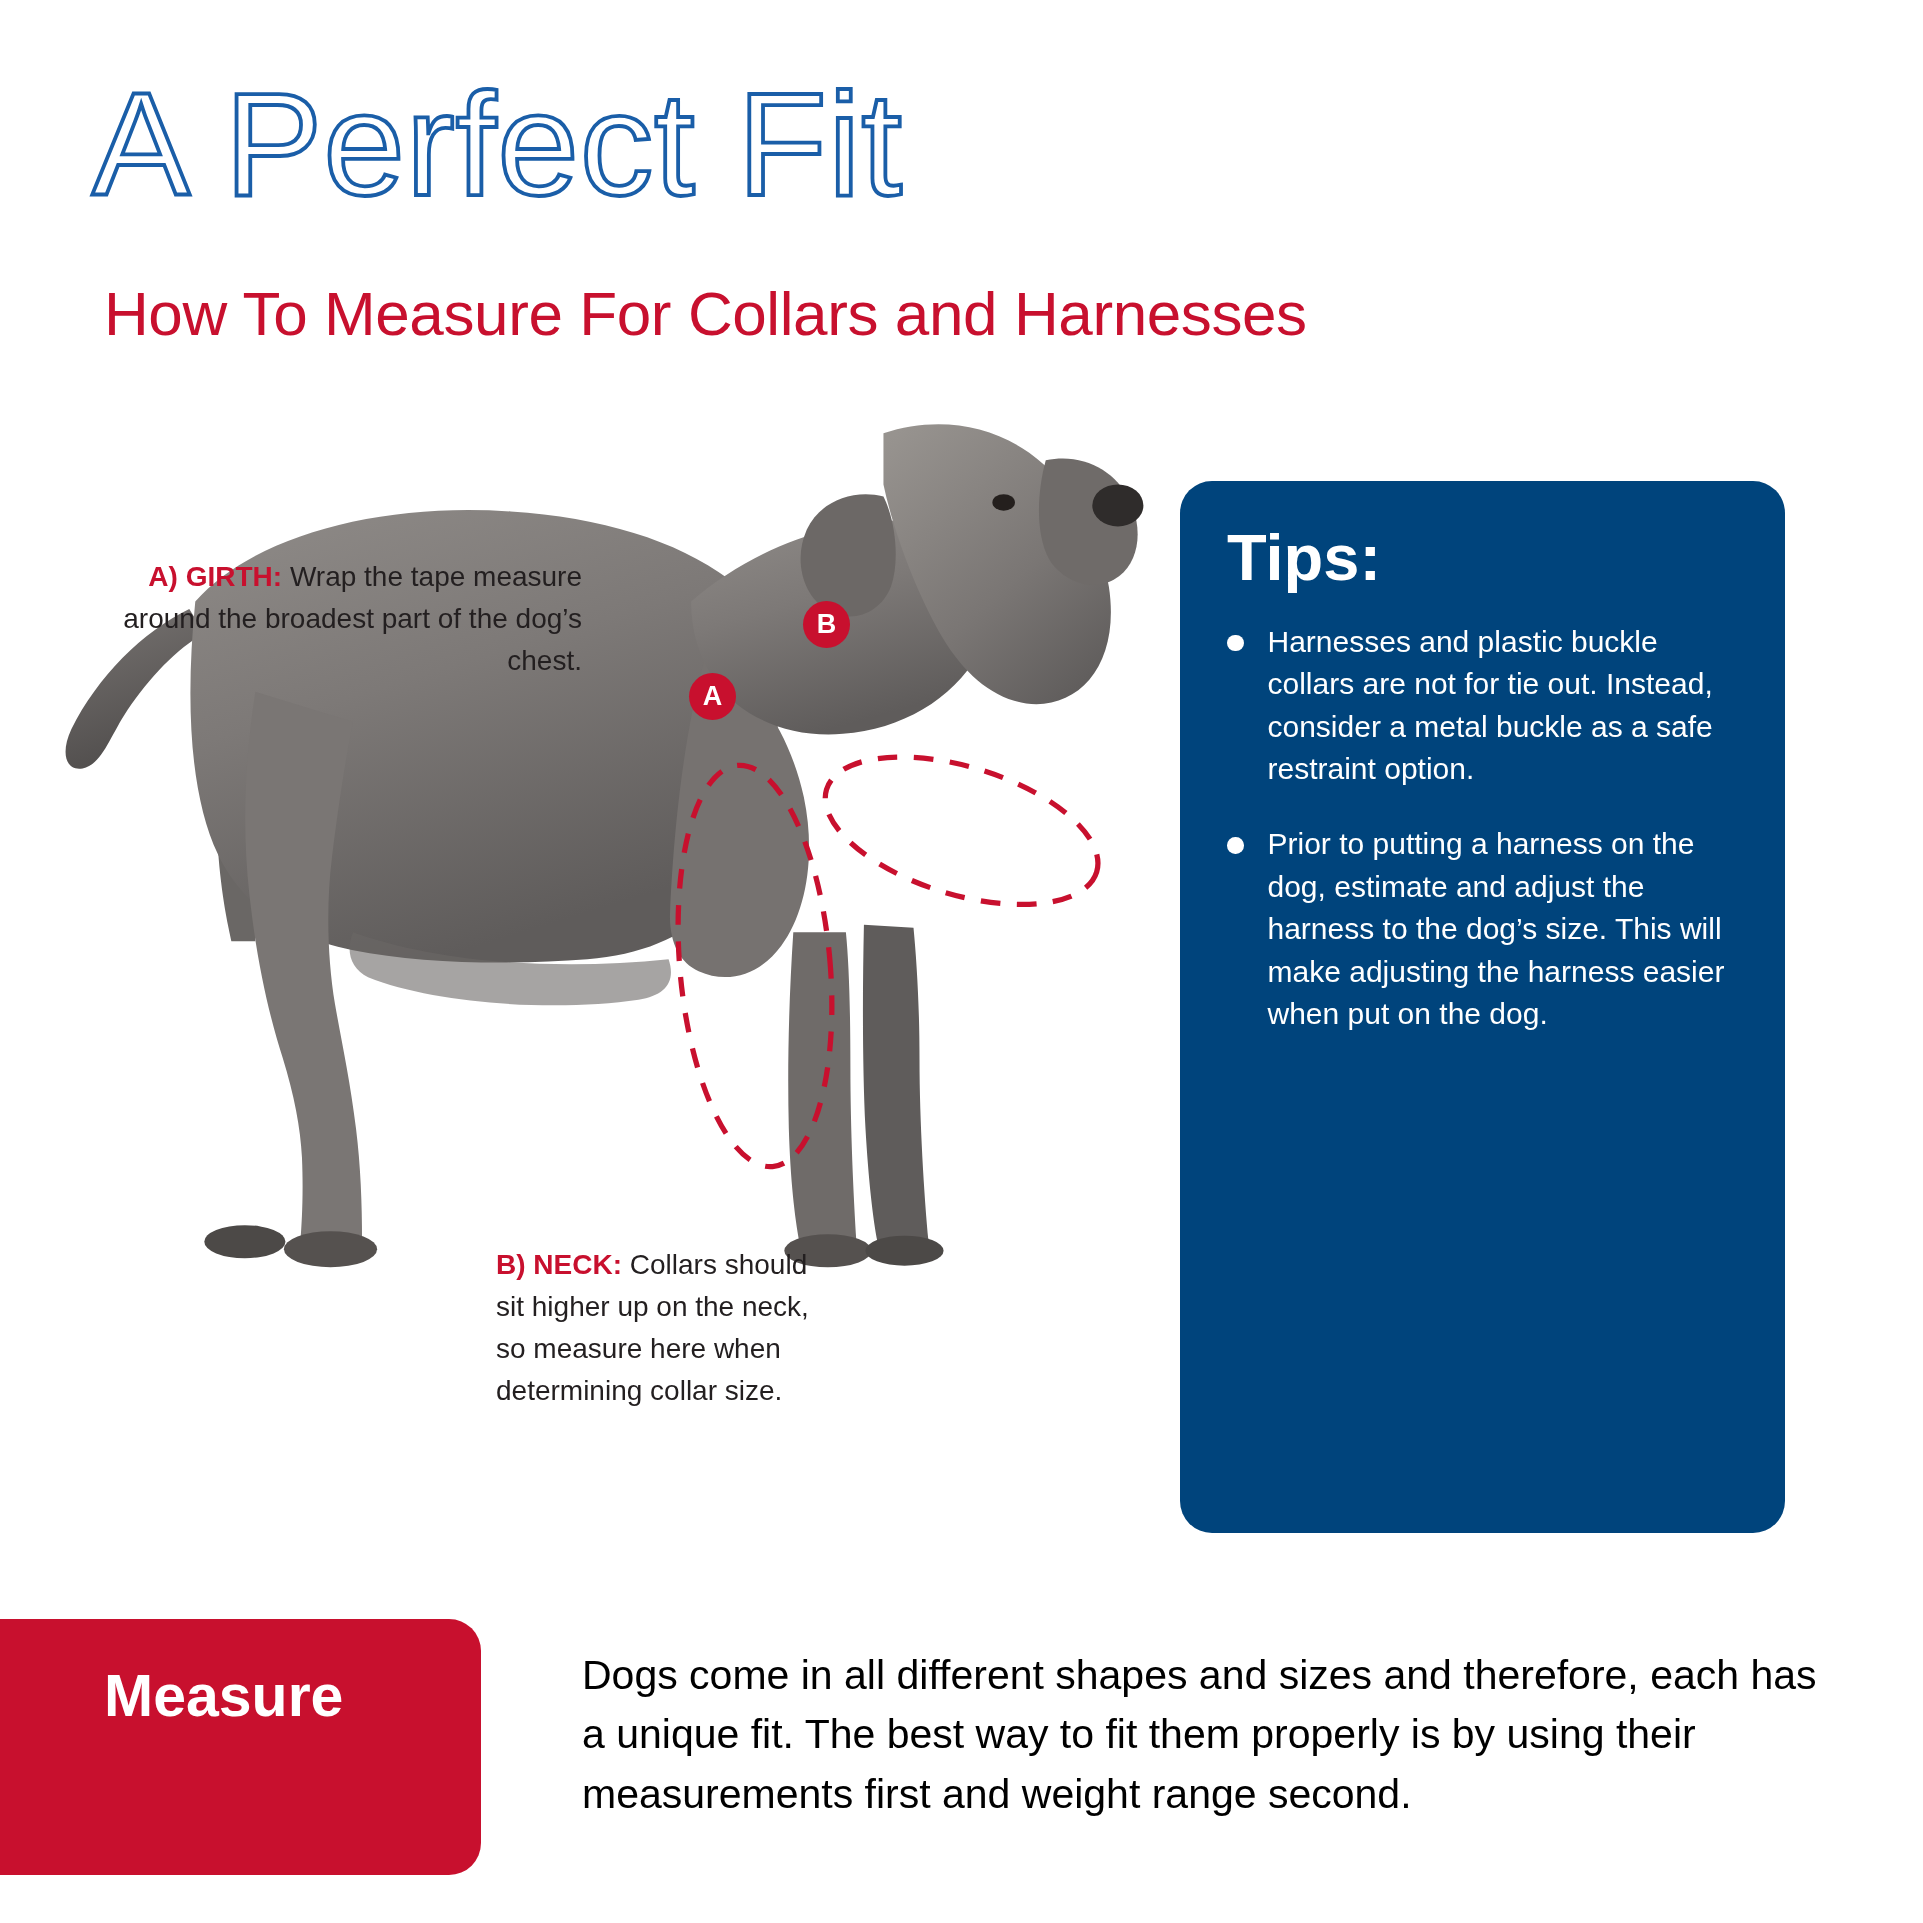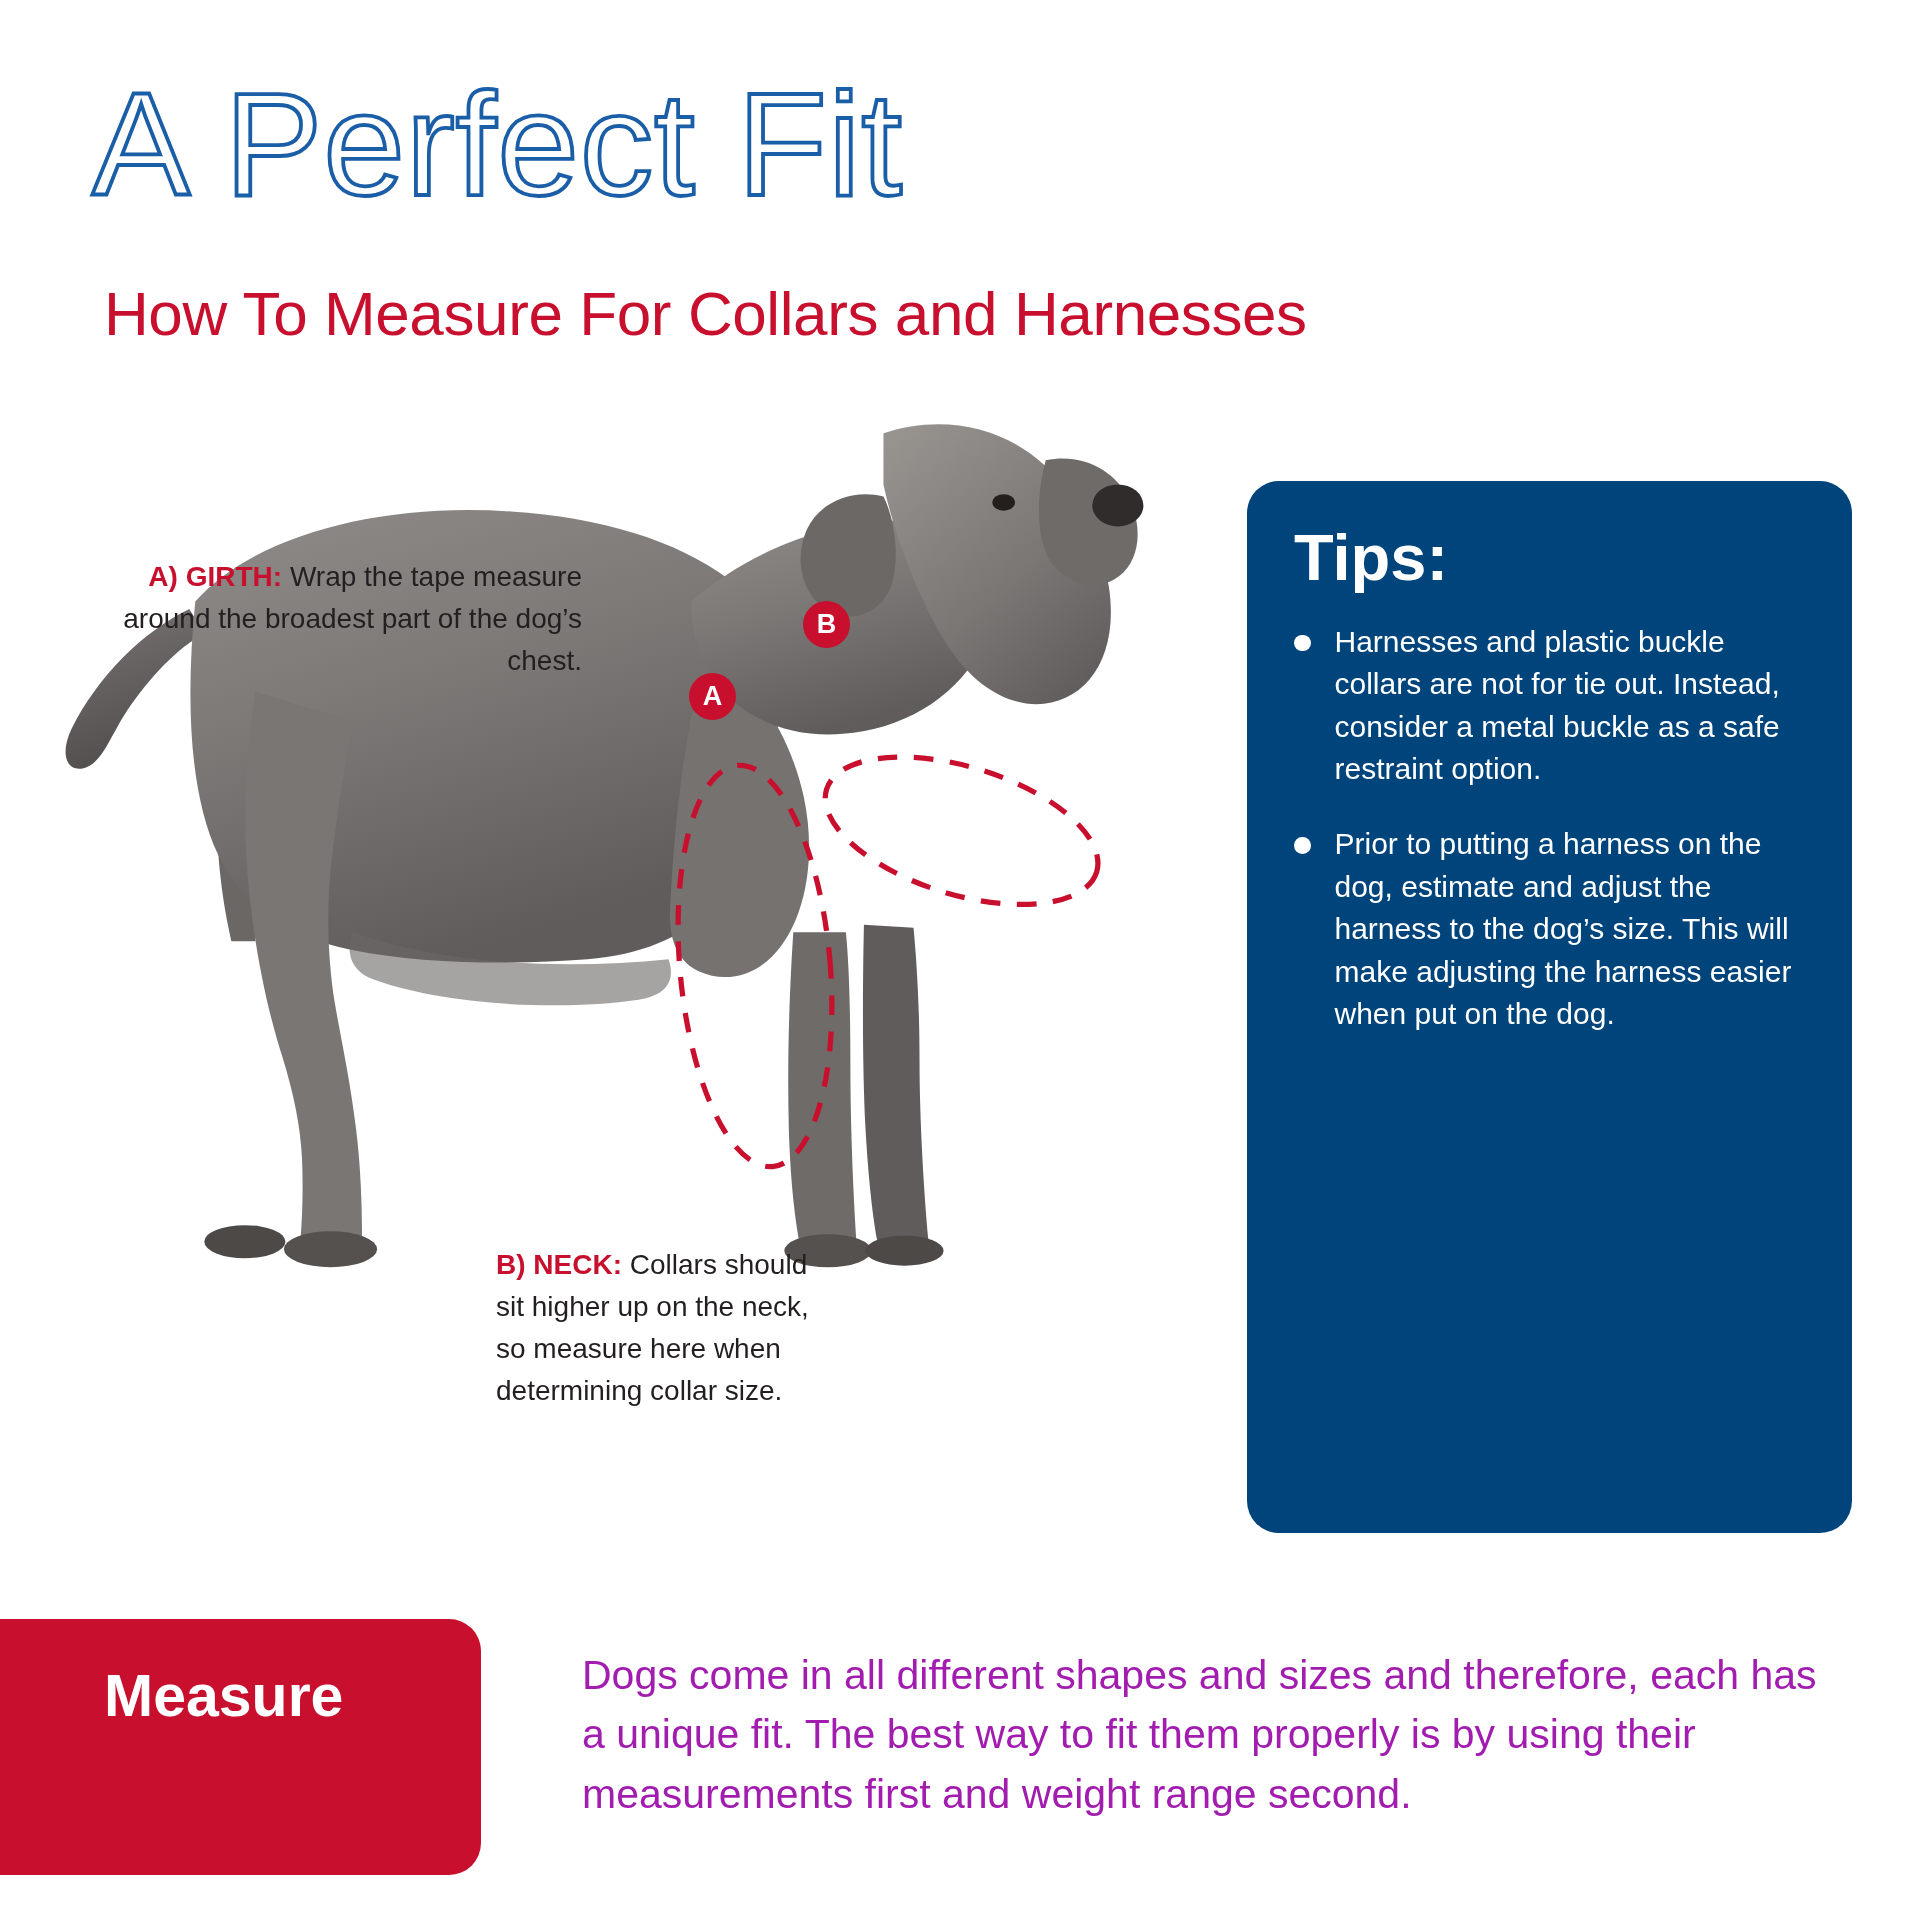--- a/index.html
+++ b/index.html
@@ -87,21 +87,21 @@
     align-items: center;
     justify-content: center;
     z-index: 6;
   }
   #marker-a { left: 689px; top: 673px; }
   #marker-b { left: 803px; top: 601px; }
 
   
   #tips-panel {
     position: absolute;
-    left: 1247px;
+    left: 1180px;
     top: 481px;
     width: 605px;
     height: 1052px;
     background: #00447c;
     border-radius: 32px;
     box-sizing: border-box;
     padding: 39px 44px 30px 47px;
   }
   #tips-title {
     color: #ffffff;
@@ -152,21 +152,21 @@
   }
 
   
   #footer-paragraph {
     position: absolute;
     left: 582px;
     top: 1646px;
     width: 1262px;
     font-size: 41px;
     line-height: 1.45;
-    color: #a21caf;
+    color: #000000;
   }
 </style>
 </head>
 <body>
 
 <div id="title-outline">A Perfect Fit</div>
 <div id="subtitle">How To Measure For Collars and Harnesses</div>
 
 <div id="dog-figure">
   <svg width="1172" height="1150" viewBox="0 0 1560 1530" xmlns="http://www.w3.org/2000/svg">

